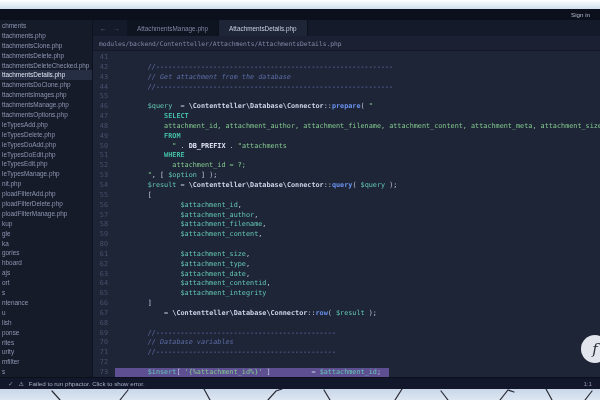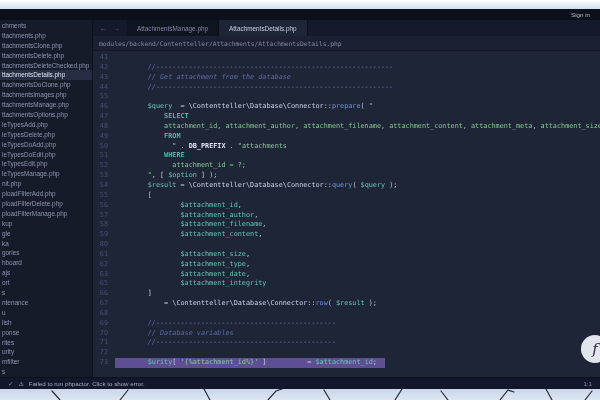--- a/index.html
+++ b/index.html
@@ -42,22 +42,22 @@
           font-family:"DejaVu Sans Mono", monospace; font-size:6.8px; }
   .cl { display:flex; height:9.85px; line-height:9.85px; white-space:nowrap; }
   .g { flex:0 0 22px; text-align:right; padding-right:7px; color:#47506e; }
   .t { white-space:pre; }
   .cl.hl .t { background:#5e4f93; padding-right:8px; }
   .pun { color:#c4cbe0; }
   .var { color:#62c6b2; }
   .kw  { color:#45bfa6; font-weight:bold; }
   .str { color:#83c88f; }
   .com { color:#5c6ca6; font-style:italic; }
-  .cls { color:#ccd3e8; }
-  .fn  { color:#6a93f0; }
+  .cls { color:#ccd3e8;font-weight:bold; }
+  .fn  { color:#6a93f0;font-weight:bold; }
   .const { color:#e2e6f4; font-weight:bold; }
 
   .watermark { position:absolute; right:-9px; bottom:14px; width:28px; height:28px;
                border-radius:50%; background:#e3e5ec; display:flex; align-items:center;
                justify-content:center; font-family:"DejaVu Serif", serif; font-style:italic;
                font-size:15px; color:#2a2d3a; }
 
   .statusbar { height:12px; background:#12172b; border-top:1px solid #0c101a;
                display:flex; align-items:center; gap:5px; padding:0 8px; }
   .st-check { font-size:6.5px; color:#8e96ae; cursor:pointer; }
@@ -220,20 +220,24 @@
             </div>
             <div class="cl">
               <span class="g">62</span>
               <span class="t"><span class="var">                $attachment_type</span><span class="pun">,</span></span>
             </div>
             <div class="cl">
               <span class="g">63</span>
               <span class="t"><span class="var">                $attachment_date</span><span class="pun">,</span></span>
             </div>
             <div class="cl">
+              <span class="g">64</span>
+              <span class="t"><span class="var">                $attachment_contentid</span><span class="pun">,</span></span>
+            </div>
+            <div class="cl">
               <span class="g">65</span>
               <span class="t"><span class="var">                $attachment_integrity</span></span>
             </div>
             <div class="cl">
               <span class="g">66</span>
               <span class="t"><span class="pun">        ]</span></span>
             </div>
             <div class="cl">
               <span class="g">67</span>
               <span class="t"><span class="pun">            = </span><span class="cls">\Contentteller\Database\Connector</span><span class="pun">::</span><span class="fn">row</span><span class="pun">( </span><span class="var">$result</span><span class="pun"> );</span></span>
@@ -253,21 +257,21 @@
             <div class="cl">
               <span class="g">71</span>
               <span class="t"><span class="com">        //--------------------------------------------</span></span>
             </div>
             <div class="cl">
               <span class="g">72</span>
               <span class="t"></span>
             </div>
             <div class="cl hl">
               <span class="g">73</span>
-              <span class="t"><span class="var">        $urity</span><span class="pun">[ </span><span class="str">'{%attachment_id%}'</span><span class="pun"> ]          = </span><span class="var">$attachment_id</span><span class="pun">;</span></span>
+              <span class="t"><span class="var">        $insert</span><span class="pun">[ </span><span class="str">'{%attachment_id%}'</span><span class="pun"> ]          = </span><span class="var">$attachment_id</span><span class="pun">;</span></span>
             </div>
           </div>
         <div class="watermark">f</div>
       </div>
 
     </div>
   </div>
 
   <div class="statusbar">
     <span class="st-check">✓</span>

